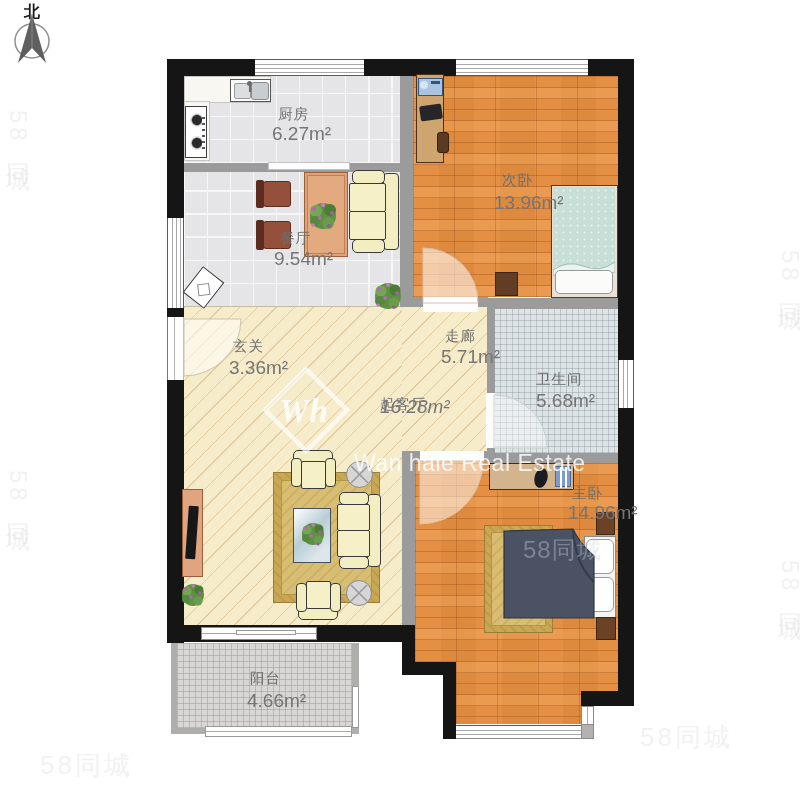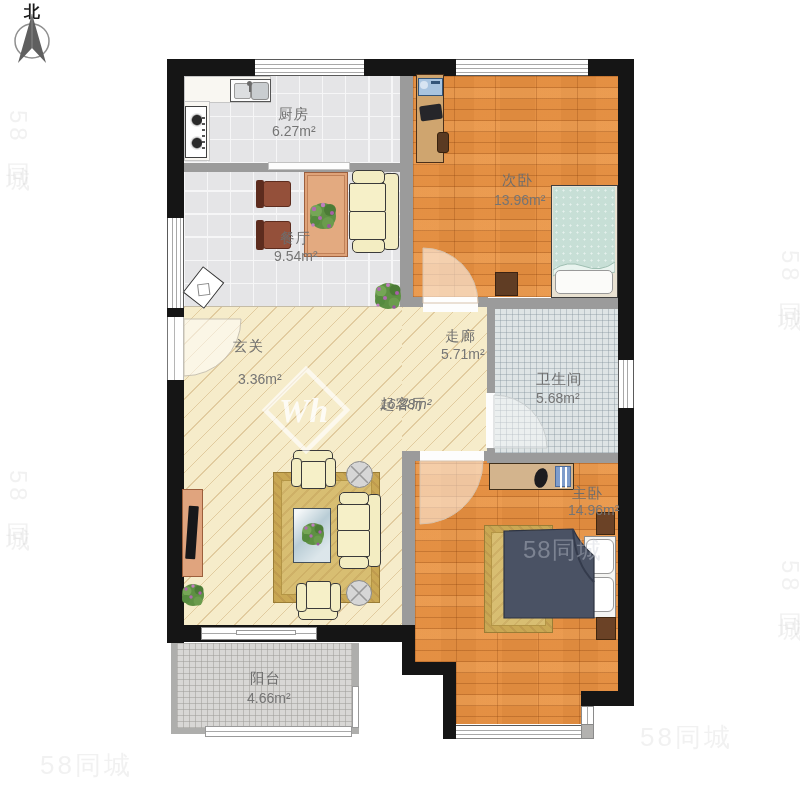--- a/index.html
+++ b/index.html
@@ -1,20 +1,20 @@
 <!DOCTYPE html>
 <html><head>
 <meta charset="utf-8">
 <style>
 html,body{margin:0;padding:0;background:#ffffff;}
 #plan{position:relative;width:800px;height:800px;background:#ffffff;overflow:hidden;
   font-family:"Liberation Sans",sans-serif;}
 .abs{position:absolute;}
 .lbl{position:absolute;color:#6e6e6e;font-size:14.5px;letter-spacing:1px;white-space:nowrap;}
-.area{position:absolute;color:#757575;font-size:14px;letter-spacing:0px;white-space:nowrap;}
+.area{position:absolute;color:#757575;font-size:19px;letter-spacing:0px;white-space:nowrap;}
 .tile{background-color:#e5e5e7;background-image:
   repeating-linear-gradient(90deg,#f6f6f7 0 1.5px,rgba(0,0,0,0) 1.5px 23px),
   repeating-linear-gradient(0deg,#f6f6f7 0 1.5px,rgba(0,0,0,0) 1.5px 23px);}
 .wood{background-color:#de8a3e;background-image:
   repeating-linear-gradient(0deg,rgba(130,60,10,0.30) 0 1px,rgba(0,0,0,0) 1px 11px),
   repeating-linear-gradient(90deg,rgba(130,60,10,0.26) 0 1px,rgba(0,0,0,0) 1px 41px),
   repeating-linear-gradient(0deg,rgba(255,190,120,0.25) 0 11px,rgba(0,0,0,0) 11px 33px),
   repeating-linear-gradient(90deg,rgba(255,170,90,0.18) 0 26px,rgba(0,0,0,0) 26px 61px);}
 .cream{background-color:#f6ecca;background-image:
   repeating-linear-gradient(135deg,rgba(185,140,75,0.34) 0 1px,rgba(0,0,0,0) 1px 13px);}
@@ -350,21 +350,21 @@
   <path d="M24 13 L24 47" stroke="#8a8a8a" stroke-width="1"></path>
 </svg>
 
 <div class="lbl" style="left:278px;top:105px;">厨房</div>
 <div class="area" style="left:272px;top:123px;">6.27m²</div>
 
 <div class="lbl" style="left:280px;top:229px;">餐厅</div>
 <div class="area" style="left:274px;top:248px;">9.54m²</div>
 
 <div class="lbl" style="left:233px;top:337px;">玄关</div>
-<div class="area" style="left:229px;top:371px;margin-left:9px;">3.36m²</div>
+<div class="area" style="left:229px;top:357px;">3.36m²</div>
 
 <div class="lbl" style="left:380px;top:395px;">起客厅</div>
 <div class="area" style="left:380px;top:396px;font-style:italic;">16.28m²</div>
 
 <div class="lbl" style="left:445px;top:327px;">走廊</div>
 <div class="area" style="left:441px;top:346px;">5.71m²</div>
 
 <div class="lbl" style="left:536px;top:370px;">卫生间</div>
 <div class="area" style="left:536px;top:390px;">5.68m²</div>
 
@@ -376,20 +376,21 @@
 
 <div class="lbl" style="left:250px;top:669px;">阳台</div>
 <div class="area" style="left:247px;top:690px;">4.66m²</div>
 
 <svg class="abs" style="left:246px;top:350px;" width="120" height="120" viewBox="0 0 120 120">
   <rect x="31" y="31" width="58" height="58" transform="rotate(45 60 60)" fill="none" stroke="rgba(255,255,255,0.65)" stroke-width="4.5"></rect>
   <text x="33" y="72" font-size="34" font-style="italic" font-weight="bold" fill="rgba(255,255,255,0.8)" font-family="Liberation Serif,serif">Wh</text>
 </svg>
 
 
+<div class="abs" style="left:354px;top:450px;font-size:23px;letter-spacing:0.5px;color:rgba(255,255,255,0.82);font-family:'Liberation Sans',sans-serif;">Wan hale Real Estate</div>
 
 <div class="abs" style="left:2px;top:110px;font-size:24px;color:rgba(195,195,195,0.24);writing-mode:vertical-rl;letter-spacing:4px;">58同城</div>
 
 <div class="abs" style="left:2px;top:470px;font-size:24px;color:rgba(195,195,195,0.24);writing-mode:vertical-rl;letter-spacing:4px;">58同城</div>
 
 <div class="abs" style="left:774px;top:250px;font-size:24px;color:rgba(195,195,195,0.24);writing-mode:vertical-rl;letter-spacing:4px;">58同城</div>
 
 <div class="abs" style="left:774px;top:560px;font-size:24px;color:rgba(195,195,195,0.24);writing-mode:vertical-rl;letter-spacing:4px;">58同城</div>
 
 <div class="abs" style="left:40px;top:748px;font-size:26px;color:rgba(195,195,195,0.24);letter-spacing:3px;">58同城</div>

